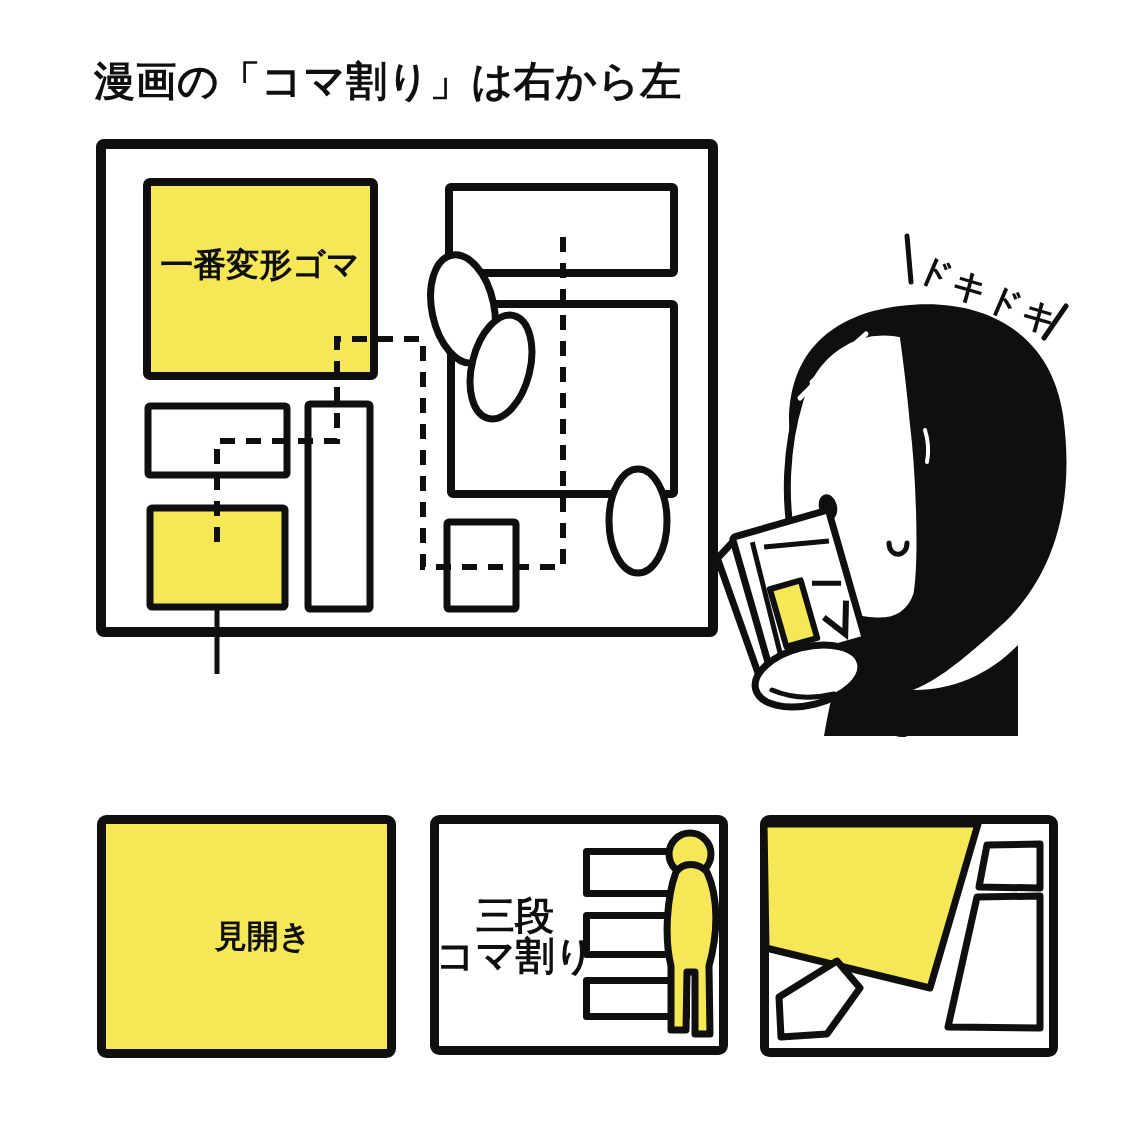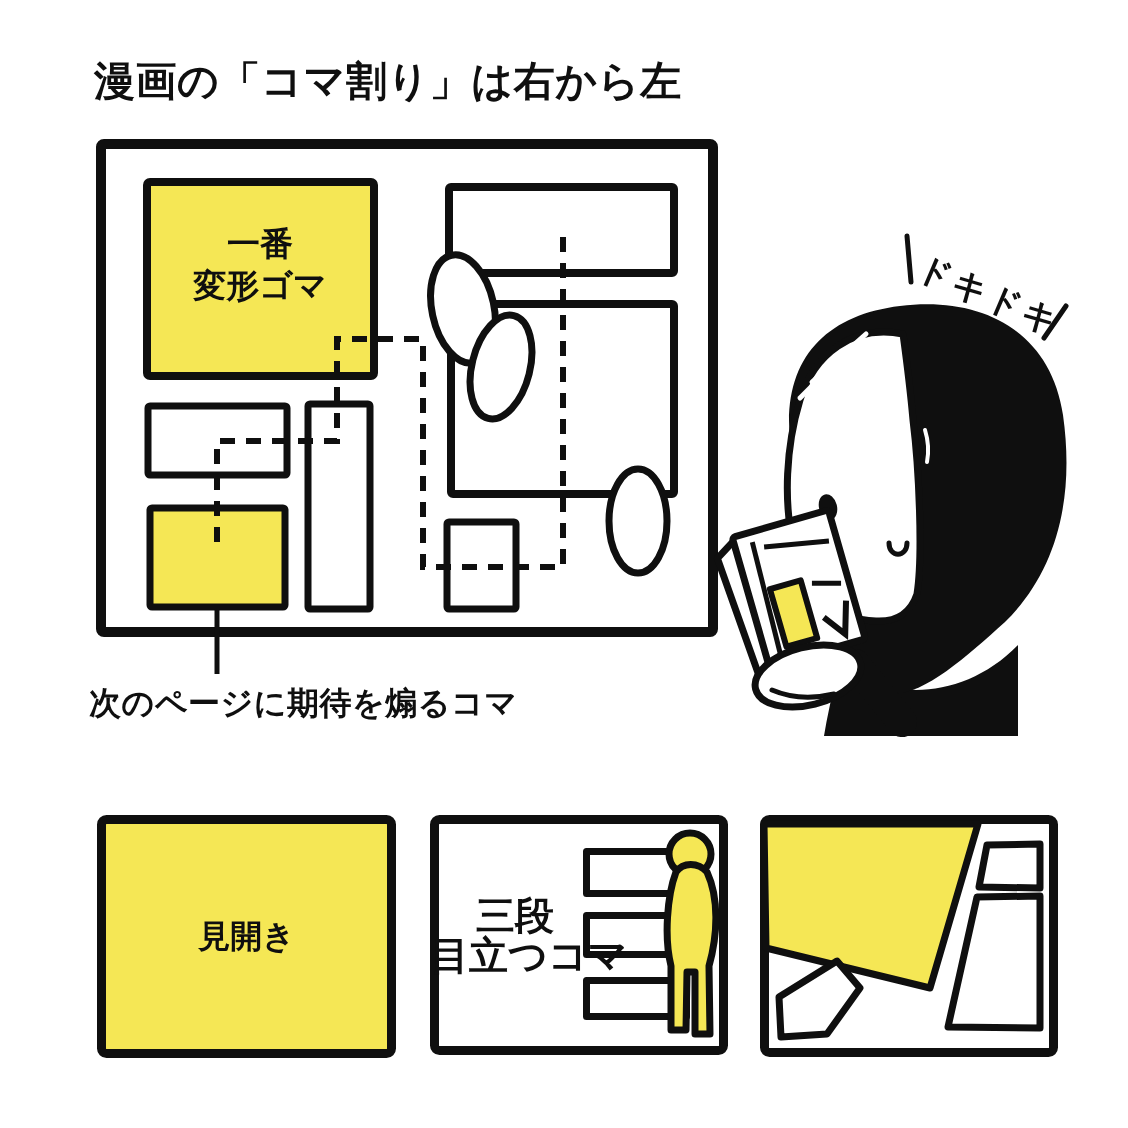--- a/index.html
+++ b/index.html
@@ -18,29 +18,29 @@
   .shape{fill:#ffffff;stroke:var(--ink);stroke-linejoin:round;}
   .shape.y{fill:var(--yellow);}
   .ln{fill:none;stroke:var(--ink);}
   .wln{fill:none;stroke:#ffffff;stroke-linecap:round;}
   .blk{fill:var(--ink);stroke:none;}
   
   .txt{position:absolute;font-weight:900;white-space:nowrap;color:var(--ink);}
   .title{left:94px;top:54px;font-size:41px;letter-spacing:0.5px;}
   .panel-label-box{
     left:143px;top:178px;width:234px;height:200px;
-    display:flex;flex-direction:column;align-items:center;justify-content:center;
+    display:flex;flex-direction:row;align-items:center;justify-content:center;
     padding-bottom:26px;box-sizing:border-box;
     font-size:33px;line-height:42px;text-align:center;
   }
   .caption{left:89px;top:682px;font-size:32px;letter-spacing:0.5px;}
   .sfx{left:928px;top:245px;font-size:34px;letter-spacing:3px;
        transform:rotate(23deg);transform-origin:left top;}
   .legend1-label{
-    left:97px;top:815px;width:299px;height:243px;
+    left:97px;top:815px;width:332px;height:243px;
     display:flex;align-items:center;justify-content:center;
     box-sizing:border-box;font-size:32px;font-family:Liberation Mono, monospace;
   }
   .legend2-label{
     left:430px;top:896px;width:170px;text-align:center;
     font-size:39px;line-height:40px;
   }
   .legend3-label{left:795px;top:875px;font-size:31px;letter-spacing:2px;}
 </style>
 </head>
@@ -134,27 +134,26 @@
     </g>
   </svg>
 
   <div class="txt title">漫画の「コマ割り」は右から左</div>
 
   <div class="txt panel-label-box">
     <span>一番</span>
     <span>変形ゴマ</span>
   </div>
 
-  <div class="txt caption">次のページに期待を煽るコマ</div>
 
   <div class="txt sfx">ドキドキ</div>
 
   <div class="txt legend1-label">
     <span>見開き</span>
   </div>
 
   <div class="txt legend2-label">
     <span style="display:block">三段</span>
-    <span style="display:block">目立つコマ</span>
+    <span style="display:block">コマ割り</span>
   </div>
 
 
 </div>
 
 </body></html>

